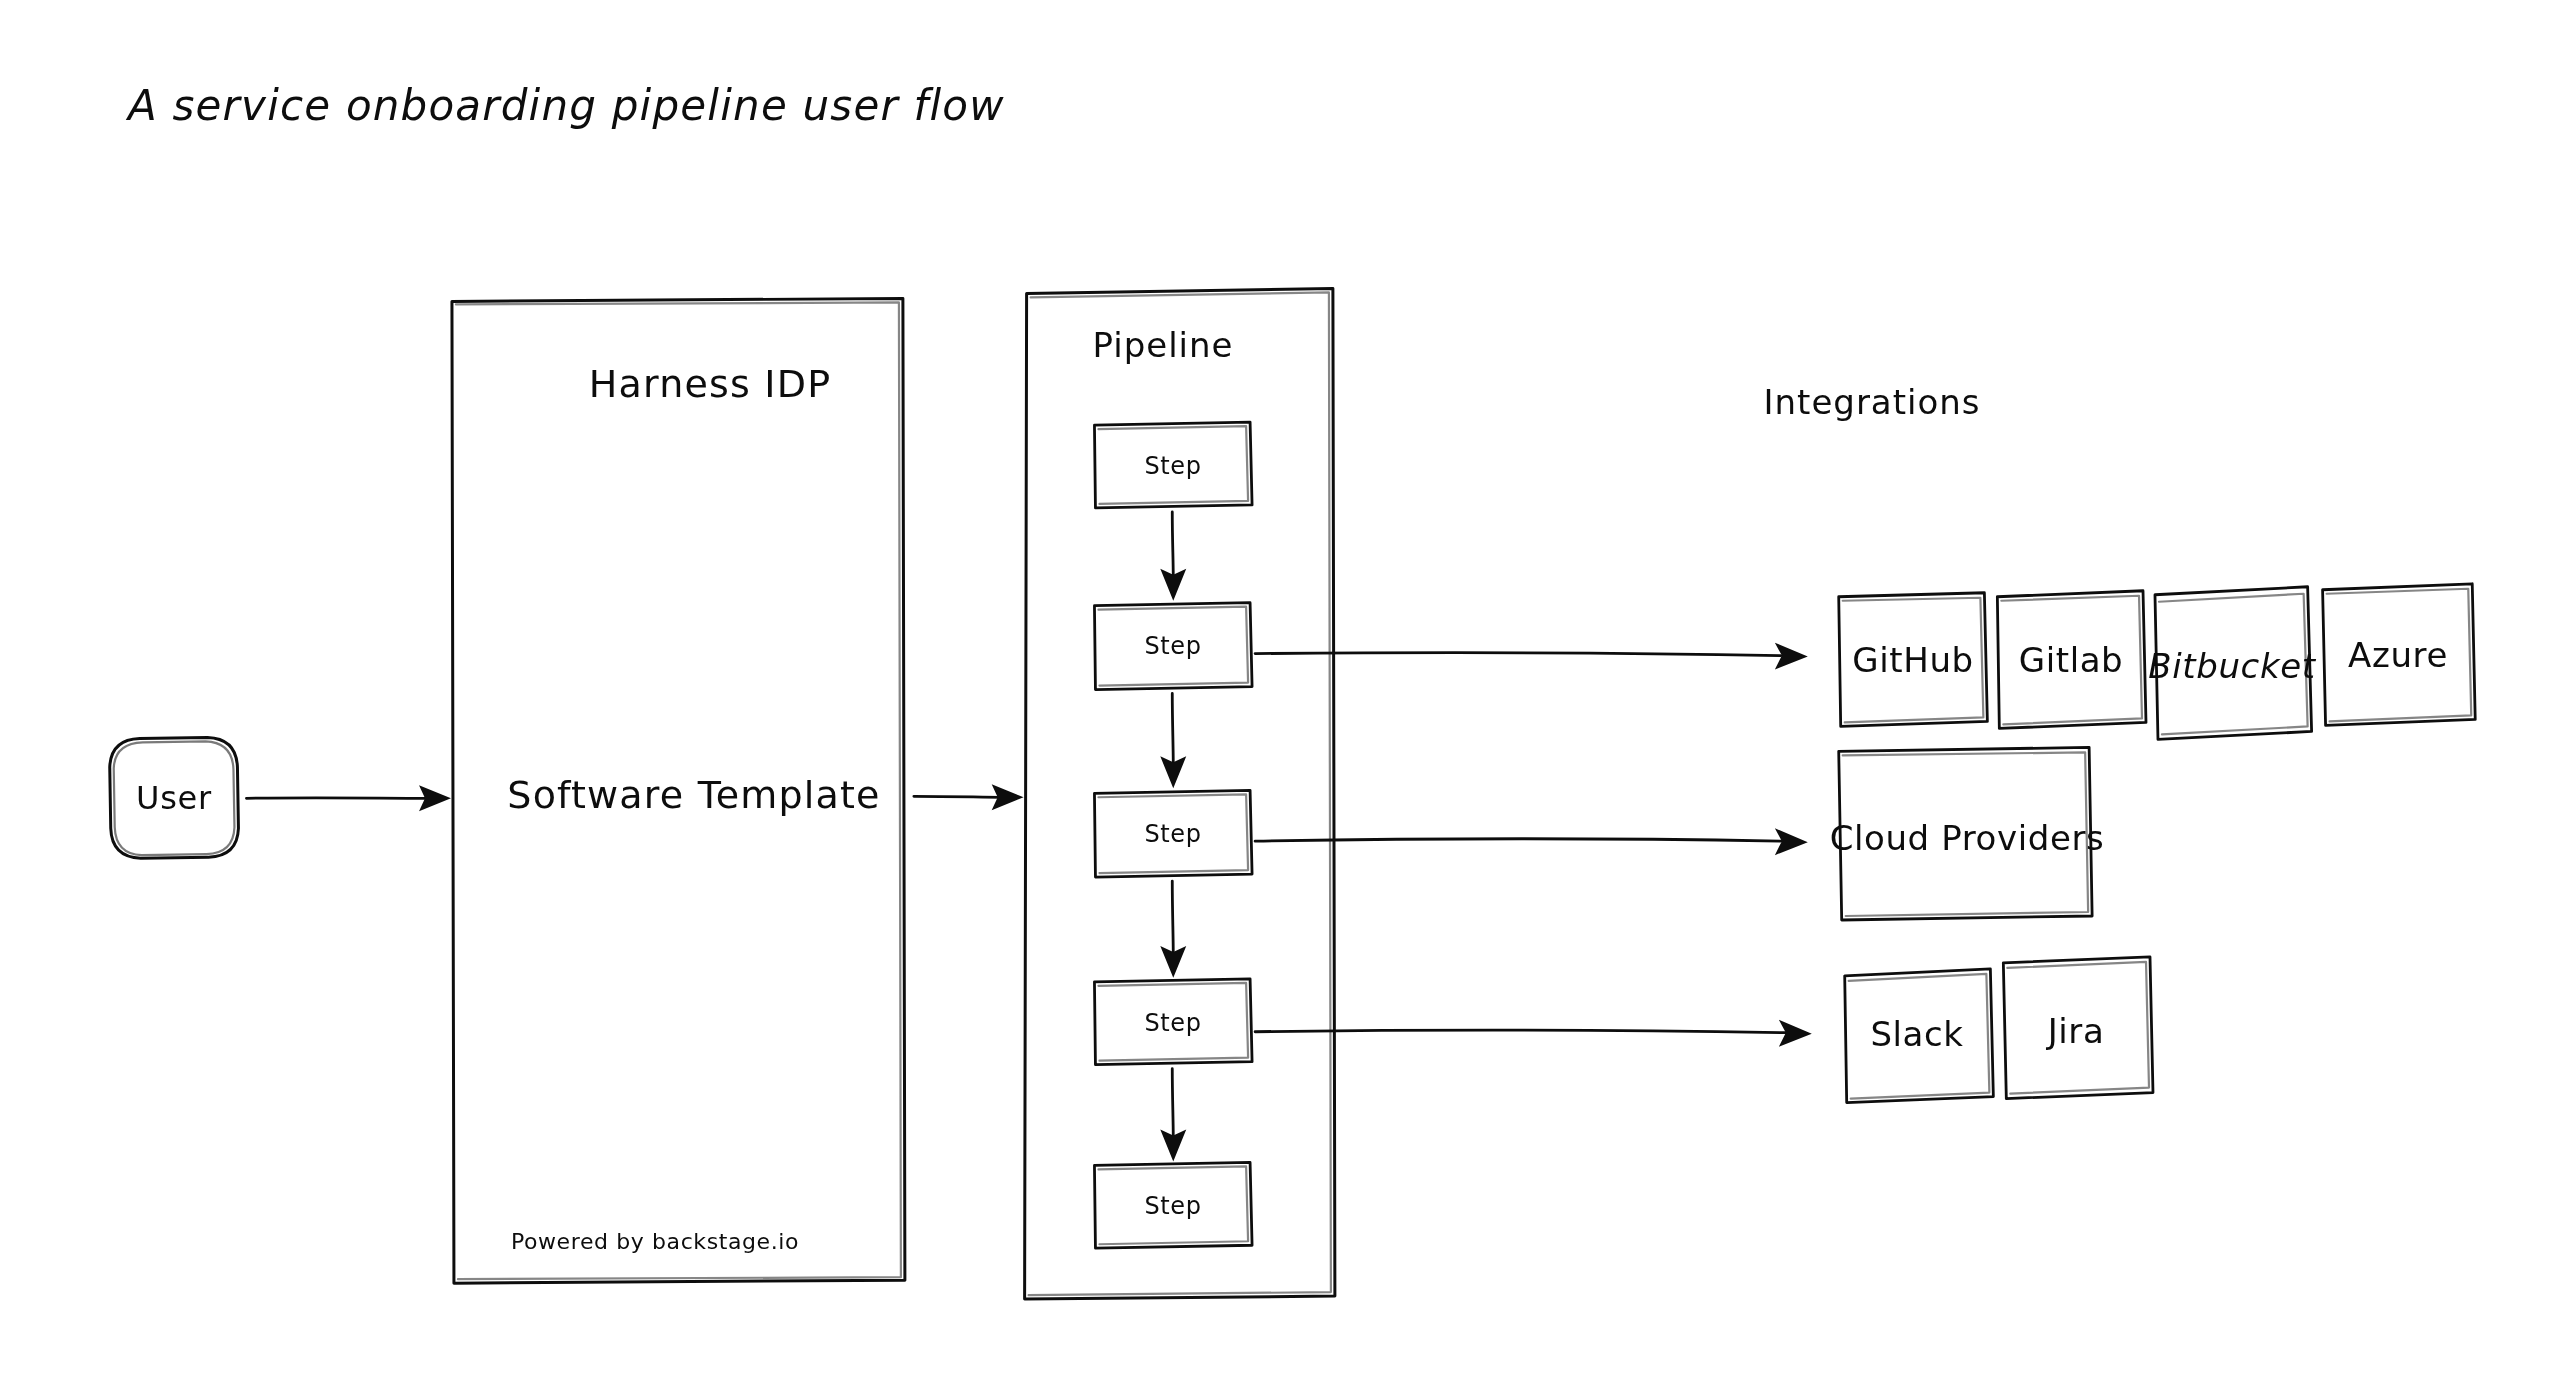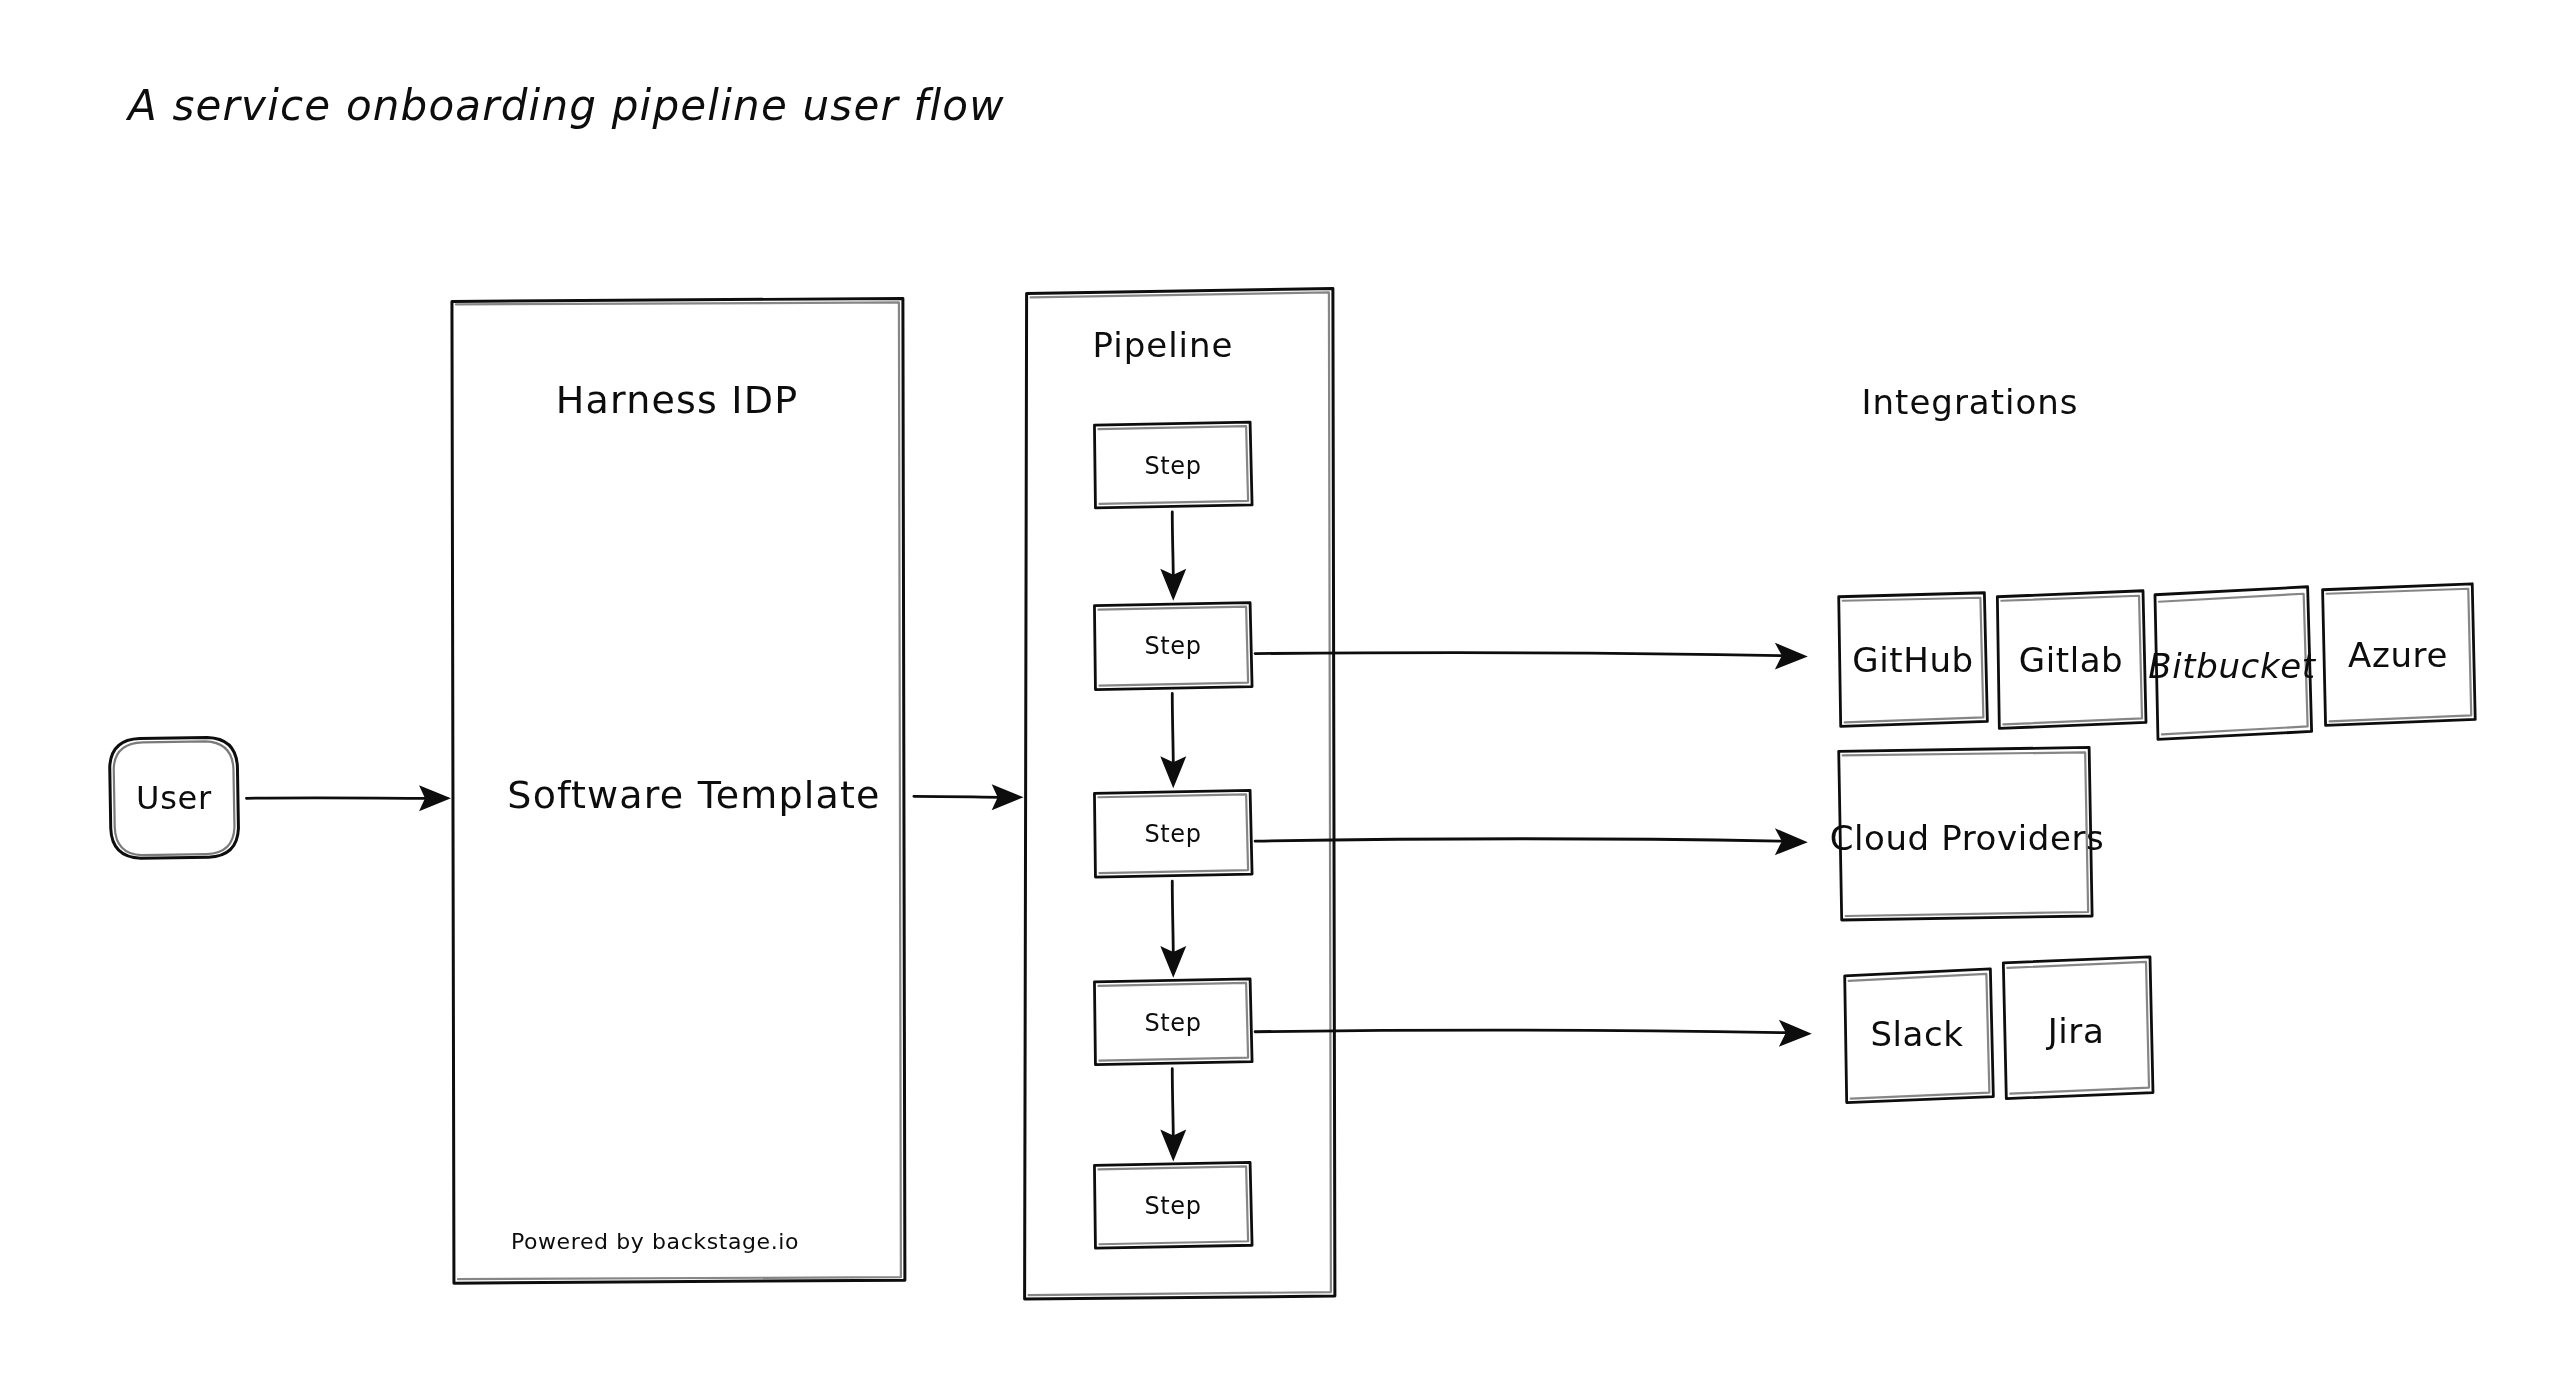--- a/index.html
+++ b/index.html
@@ -214,35 +214,35 @@
       <path class="stroke sw-med" d="M2008,965 L2155,959 L2158,1095 L2011,1101 Z"></path>
       <path class="stroke sw-thin" d="M2012,970 L2151,964 L2154,1090 L2015,1096" opacity="0.5"></path>
     </g>
 
   </svg>
 
   <div id="title" class="lbl hand">A service onboarding pipeline user flow</div>
 
   <div class="lbl lbl-center hand t-user" style="left:174px; top:798px;">User</div>
 
-  <div class="lbl lbl-center hand t-big" style="left:677px; top:384px;margin-top:16px;">Harness IDP</div>
+  <div class="lbl lbl-center hand t-big" style="left:710px; top:384px;">Harness IDP</div>
 
   <div class="lbl lbl-center hand t-big" style="left:649px; top:795px;margin-left:45px;">Software Template</div>
 
   <div class="lbl lbl-center hand t-footer" style="left:655px; top:1241px;">Powered by backstage.io</div>
 
   <div class="lbl lbl-center hand t-section" style="left:1163px; top:345px;">Pipeline</div>
 
   <div class="lbl lbl-center hand t-step" style="left:1173px; top:466px;">Step</div>
   <div class="lbl lbl-center hand t-step" style="left:1173px; top:646px;">Step</div>
   <div class="lbl lbl-center hand t-step" style="left:1173px; top:834px;">Step</div>
   <div class="lbl lbl-center hand t-step" style="left:1173px; top:1023px;">Step</div>
   <div class="lbl lbl-center hand t-step" style="left:1173px; top:1206px;">Step</div>
 
-  <div class="lbl lbl-center hand t-section" style="left:1970px; top:402px;">Integrations</div>
+  <div class="lbl lbl-center hand t-section" style="left:1872px; top:402px;">Integrations</div>
 
   <div class="lbl lbl-center hand t-node" style="left:1913px; top:660px;">GitHub</div>
   <div class="lbl lbl-center hand t-node" style="left:2071px; top:660px;">Gitlab</div>
   <div class="lbl lbl-center hand t-node" style="left:2232px; top:666px;font-style:italic;">Bitbucket</div>
   <div class="lbl lbl-center hand t-node" style="left:2398px; top:655px;">Azure</div>
 
   <div class="lbl lbl-center hand t-node" style="left:1967px; top:838px;">Cloud Providers</div>
 
   <div class="lbl lbl-center hand t-node" style="left:1917px; top:1034px;">Slack</div>
   <div class="lbl lbl-center hand t-node" style="left:2076px; top:1031px;">Jira</div>

